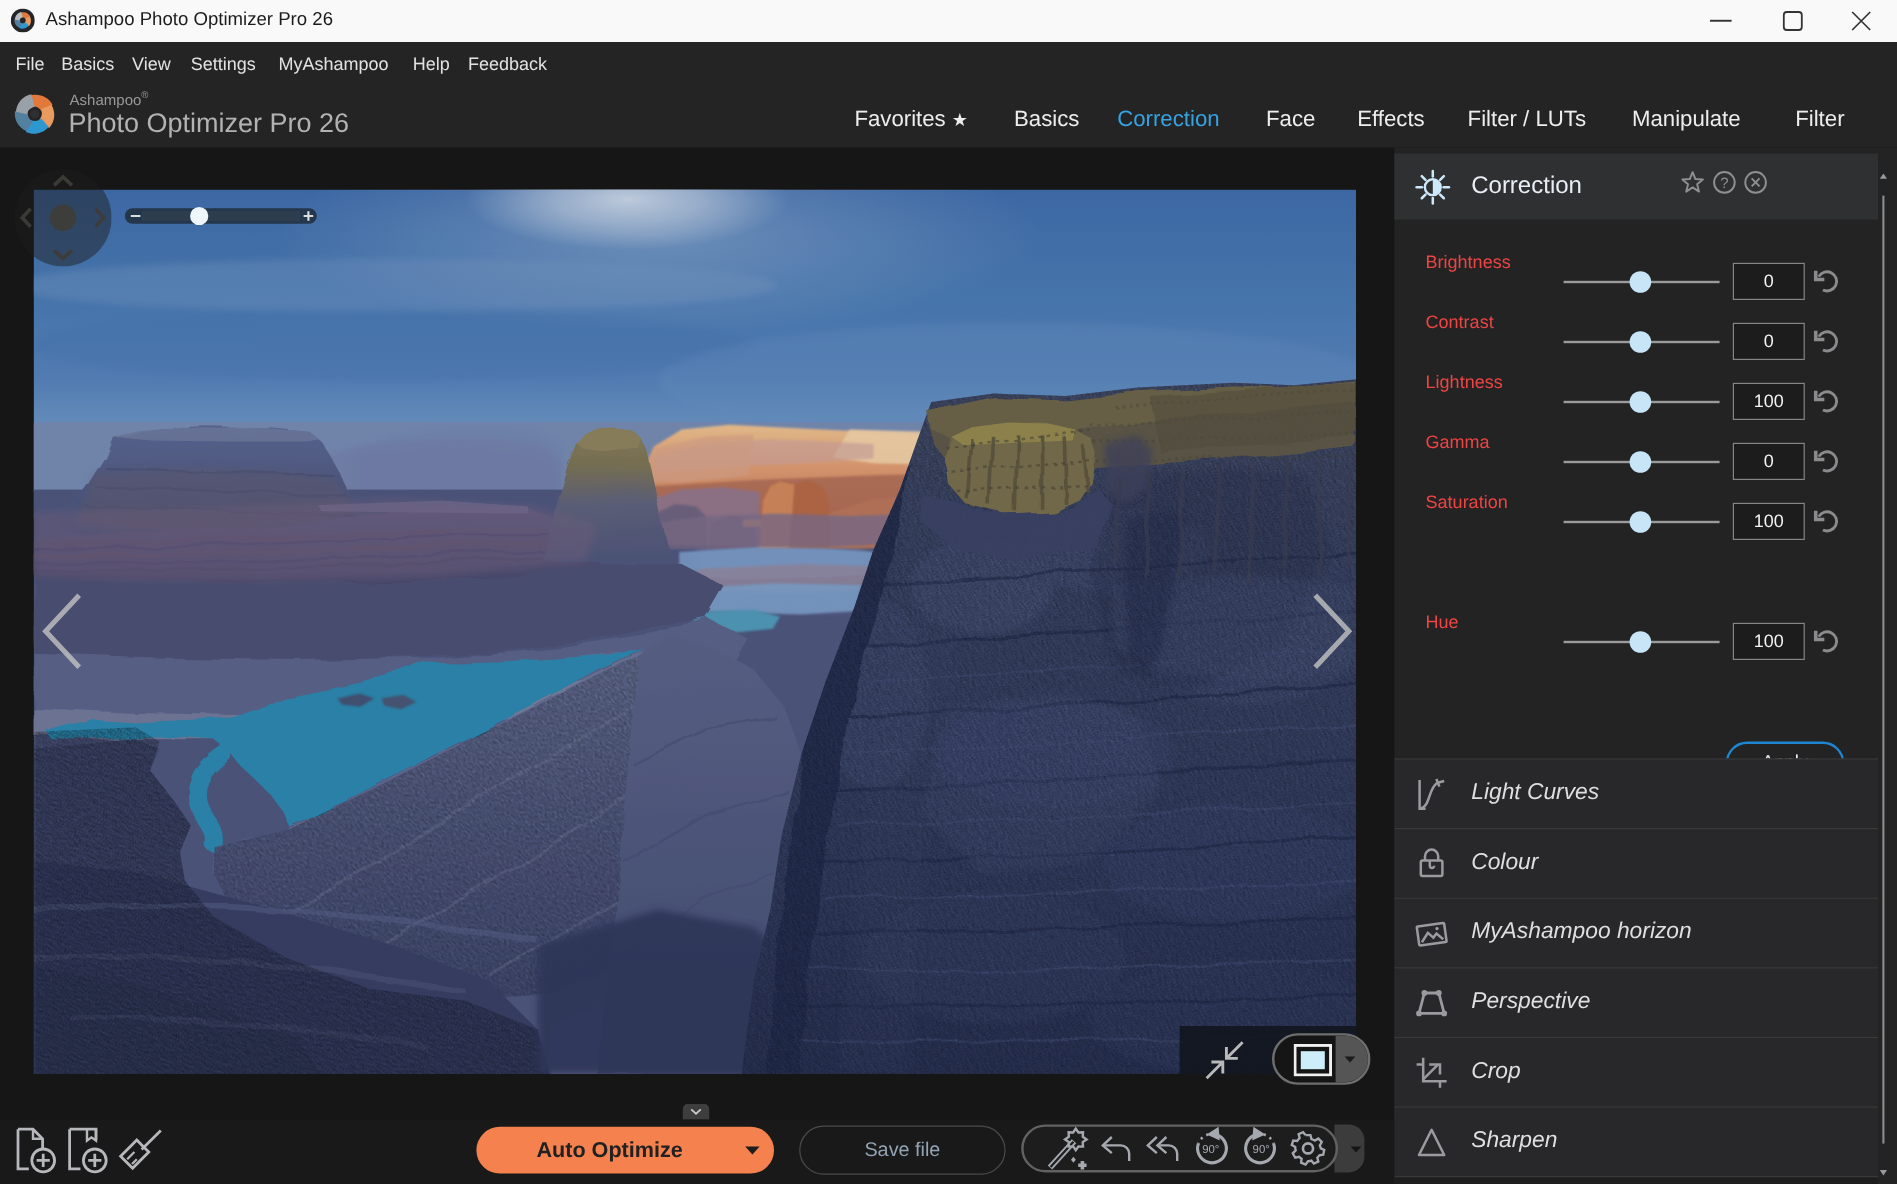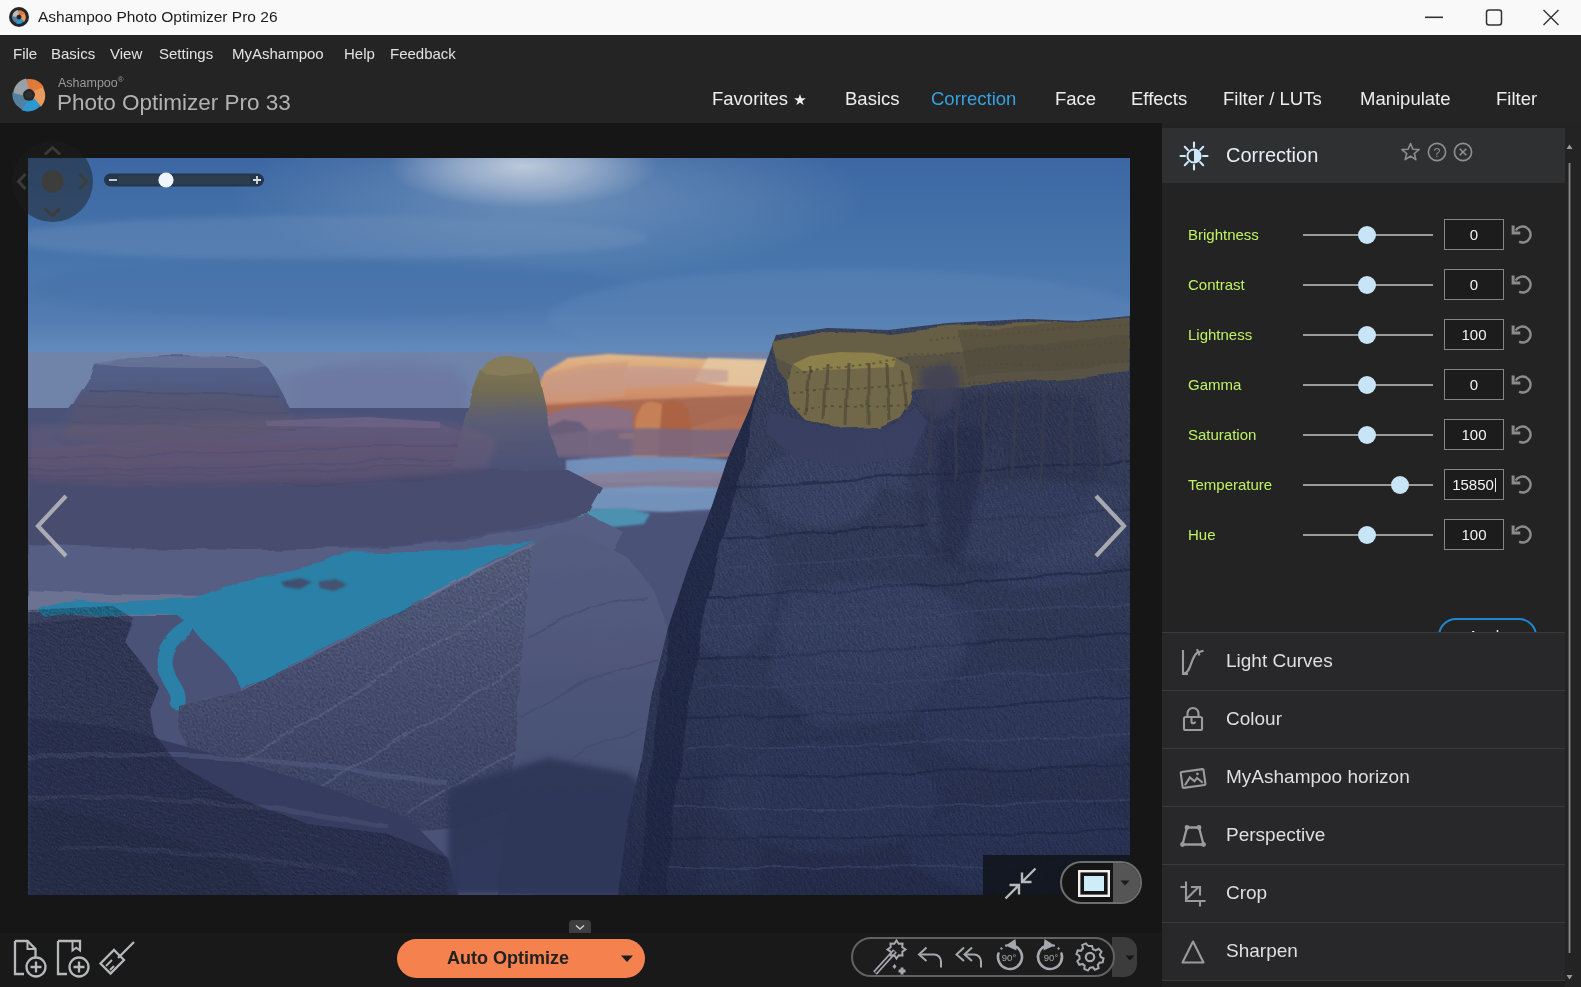--- a/index.html
+++ b/index.html
@@ -24,30 +24,30 @@
 
 
 #bottombar { position:absolute; left:0; top:933px; width:1162px; height:54px; background:#191919; }
 
 
 #rightpanel { position:absolute; left:1162px; top:123px; width:419px; height:864px; background:#232323; }
 #panelheader { position:absolute; left:0px; top:5px; width:403px; height:55px; background:#2f3031; }
 #panelheader .title { position:absolute; left:64px; top:16px; font-size:20px; color:#e7eef5; }
 
 .sliderrow { position:absolute; left:0; width:419px; height:50px; }
-.sl-label { position:absolute; left:26px; top:16px; font-size:15px; color:#bef264; }
+.sl-label { position:absolute; left:26px; top:0; font-size:15px; color:#ef4444; }
 .sl-track { position:absolute; left:141px; top:24px; width:130px; height:1.5px; background:#9b9b9b; }
 .sl-thumb { position:absolute; top:16px; width:18px; height:18px; border-radius:50%; background:#c8e4f7; }
 .sl-box { position:absolute; left:282px; top:9px; width:60px; height:31px; border:1px solid #858585; background:#1c1c1c; color:#f2f2f2; font-size:15px; text-align:center; line-height:29px; }
 .sl-reset { position:absolute; left:349px; top:13px; width:22px; height:22px; }
 
 #applybtn { position:absolute; left:276px; top:447px; width:99px; height:36px; border:2.5px solid #1e86d0; border-radius:18px; color:#eef2f6; font-size:15.5px; text-align:center; line-height:31px;margin-top:48px; }
 
 .listrow { position:absolute; left:0; width:403px; height:58px; background:#28282a; border-top:1px solid #39393b; }
-.listrow .txt { position:absolute; left:64px; top:17px; font-size:19px; color:#dfdfe1; }
+.listrow .txt { position:absolute; left:64px; top:17px; font-size:19px; color:#dfdfe1;font-style:italic; }
 .listrow svg { position:absolute; left:16px; top:14px; }
 </style>
 </head>
 <body>
 <div id="app">
 
   <div id="titlebar">
     <svg id="appicon" viewBox="0 0 20 20">
       <circle cx="10" cy="10" r="10" fill="#232529"></circle>
       <g transform="translate(10,10) scale(0.42) translate(-19,-19)">
@@ -84,21 +84,21 @@
       <g>
         <path d="M16 3.4 C23.5 1.8 30.5 5.2 33.8 11.2 L24.8 17.0 C22.8 13.8 19.8 12.3 16.8 13.0 Z" fill="#e0793a"></path>
         <path d="M16 3.4 C23.5 1.8 30.5 5.2 33.8 11.2 L24.8 17.0 C22.8 13.8 19.8 12.3 16.8 13.0 Z" fill="#e89a5f" transform="rotate(72 19 19)"></path>
         <path d="M16 3.4 C23.5 1.8 30.5 5.2 33.8 11.2 L24.8 17.0 C22.8 13.8 19.8 12.3 16.8 13.0 Z" fill="#2f97cf" transform="rotate(144 19 19)"></path>
         <path d="M16 3.4 C23.5 1.8 30.5 5.2 33.8 11.2 L24.8 17.0 C22.8 13.8 19.8 12.3 16.8 13.0 Z" fill="#54809f" transform="rotate(216 19 19)"></path>
         <path d="M16 3.4 C23.5 1.8 30.5 5.2 33.8 11.2 L24.8 17.0 C22.8 13.8 19.8 12.3 16.8 13.0 Z" fill="#9aa0a7" transform="rotate(288 19 19)"></path>
         <circle cx="19" cy="19" r="3.8" fill="#2d2f33"></circle>
       </g>
     </svg>
     <div id="logoname">Ashampoo<sup style="font-size:8px">®</sup></div>
-    <div id="logoprod">Photo Optimizer Pro 33</div>
+    <div id="logoprod">Photo Optimizer Pro 26</div>
 
     <div class="navtab" style="left:712px">Favorites <span style="font-size:15px">★</span></div>
     <div class="navtab" style="left:845px">Basics</div>
     <div class="navtab" style="left:931px;color:#35a2e2">Correction</div>
     <div class="navtab" style="left:1055px">Face</div>
     <div class="navtab" style="left:1131px">Effects</div>
     <div class="navtab" style="left:1223px">Filter / LUTs</div>
     <div class="navtab" style="left:1360px">Manipulate</div>
     <div class="navtab" style="left:1496px">Filter</div>
   </div>
@@ -461,20 +461,21 @@
       <path d="M36 4 L20 20"></path>
       <path d="M21.5 14.5 L27 20 L13.5 33.5 L3.5 23.5 L17 10 Z" transform="translate(-1,2)"></path>
       <path d="M9 26 L15 20 M13 30 L17 26" transform="translate(-1,2)" stroke-width="1.9"></path>
     </svg>
 
     <div style="position:absolute;left:397px;top:6px;width:248px;height:39px;background:#f5824e;border-radius:20px;color:#212121;font-size:18px;font-weight:600;text-align:center;line-height:39px;padding-right:26px">Auto Optimize</div>
     <svg style="position:absolute;left:619px;top:21px" width="16" height="10" viewBox="0 0 16 10">
         <path d="M2 1.5 L8 8 L14 1.5 Z" fill="#1d1d1d"></path>
       </svg>
 
+    <div style="position:absolute;left:666px;top:5px;width:172px;height:41px;border:1.5px solid #4a4a4a;border-radius:21px;color:#93a4b5;font-size:16.5px;text-align:center;line-height:38px">Save file</div>
 
     <div style="position:absolute;left:1112px;top:4px;width:25px;height:40px;background:#3c3c3c;border-radius:0 13px 13px 0"></div>
     <svg style="position:absolute;left:1124px;top:21px" width="12" height="8" viewBox="0 0 12 8">
         <path d="M1.5 1.5 L6 6.5 L10.5 1.5 Z" fill="#161616"></path>
       </svg>
     <div style="position:absolute;left:851px;top:4px;width:264px;height:40px;background:#1d1d1d;border:2px solid #626262;border-radius:20px"></div>
     <svg style="position:absolute;left:851px;top:4px" width="264" height="40" viewBox="0 0 264 40" fill="none" stroke="#a5a8af" stroke-width="2">
 
       <g transform="translate(40,20)">
         <path d="M-16 16 L4 -6" stroke-width="5"></path>
@@ -585,30 +586,20 @@
     <div class="sliderrow" style="top:287px">
       <div class="sl-label">Saturation</div>
         <div class="sl-track"></div>
       <div class="sl-thumb" style="left:196px"></div>
         <div class="sl-box">100</div>
       <svg class="sl-reset" viewBox="0 0 22 22">
           <path d="M4.6 7.5 A8 8 0 1 1 8.1 18.7" fill="none" stroke="#8b8b8e" stroke-width="2.4"></path>
           <path d="M2.1 2.6 L2.1 9.9 L9.3 9.9" fill="none" stroke="#8b8b8e" stroke-width="3"></path>
         </svg>
     </div>
-    <div class="sliderrow" style="top:337px">
-      <div class="sl-label">Temperature</div>
-        <div class="sl-track"></div>
-      <div class="sl-thumb" style="left:229px"></div>
-        <div class="sl-box">15850<span style="display:inline-block;width:1px;height:14px;background:#e8e8e8;vertical-align:-2px;margin-left:1px"></span></div>
-      <svg class="sl-reset" viewBox="0 0 22 22">
-          <path d="M4.6 7.5 A8 8 0 1 1 8.1 18.7" fill="none" stroke="#8b8b8e" stroke-width="2.4"></path>
-          <path d="M2.1 2.6 L2.1 9.9 L9.3 9.9" fill="none" stroke="#8b8b8e" stroke-width="3"></path>
-        </svg>
-    </div>
     <div class="sliderrow" style="top:387px">
       <div class="sl-label">Hue</div>
         <div class="sl-track"></div>
       <div class="sl-thumb" style="left:196px"></div>
         <div class="sl-box">100</div>
       <svg class="sl-reset" viewBox="0 0 22 22">
           <path d="M4.6 7.5 A8 8 0 1 1 8.1 18.7" fill="none" stroke="#8b8b8e" stroke-width="2.4"></path>
           <path d="M2.1 2.6 L2.1 9.9 L9.3 9.9" fill="none" stroke="#8b8b8e" stroke-width="3"></path>
         </svg>
     </div>

